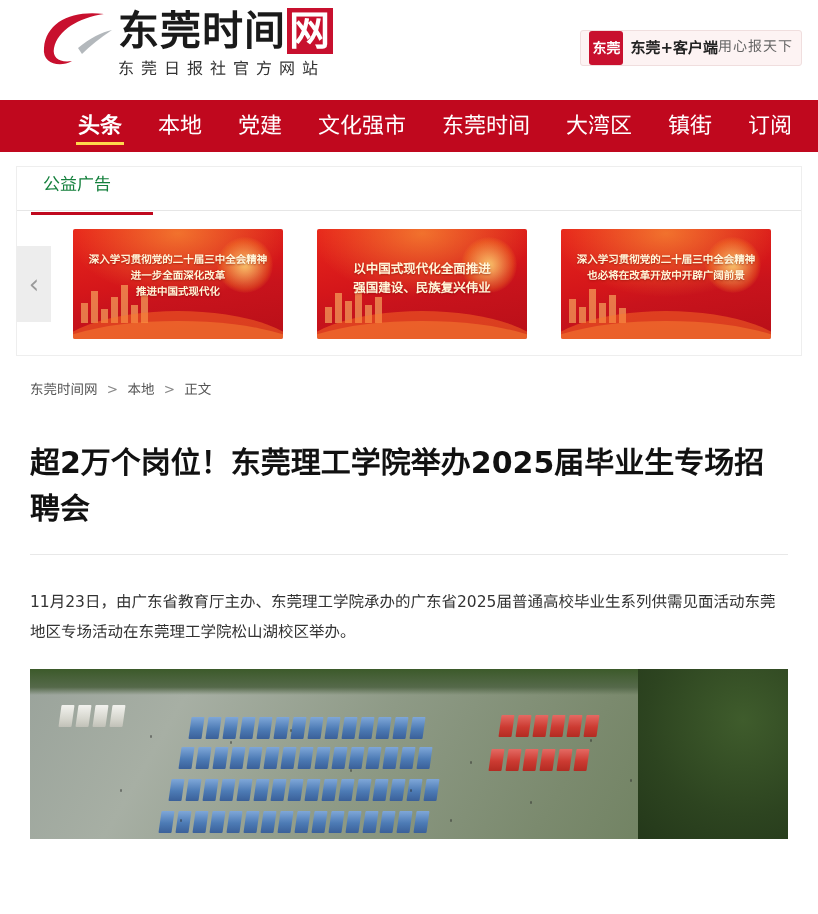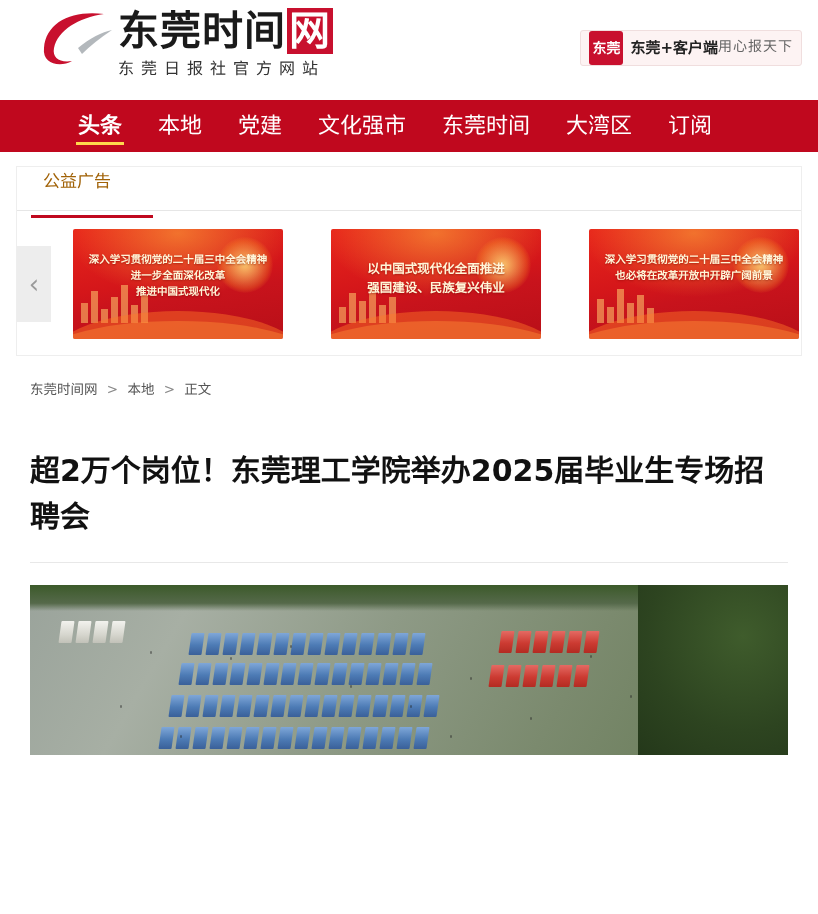--- a/index.html
+++ b/index.html
@@ -157,25 +157,25 @@
   }
   .ad-tabbar {
     border-bottom: 1px solid #e6e6e6;
     height: 44px;
     display: flex;
     align-items: center;
     padding-left: 14px;
   }
   .ad-tab {
     font-size: 17px;
-    color: #a16207;
+    color: #15803d;
     font-family: "DejaVu Sans", sans-serif;
     line-height: 43px;
     border-bottom: 3px solid #c0081e;
-    padding: 0 42px 12px 12px;
+    padding: 0 42px 6px 12px;
   }
   .ad-carousel {
     display: flex;
     align-items: center;
     padding: 18px 0 6px 0;
     position: relative;
   }
   .carousel-arrow {
     width: 34px;
     height: 76px;
@@ -184,21 +184,21 @@
     display: flex;
     align-items: center;
     justify-content: center;
     font-size: 26px;
     margin-right: 16px;
     cursor: pointer;
     font-family: "DejaVu Sans", sans-serif;
   }
   .ad-slides {
     display: flex;
-    gap: 48px;
+    gap: 34px;
     flex: 1;
     padding-left: 6px;
   }
   .ad-card {
     width: 210px;
     height: 110px;
     border-radius: 2px;
     position: relative;
     overflow: hidden;
     background: linear-gradient(170deg, #e8261b 0%, #d4161a 45%, #c8131c 60%, #b80f18 100%);
@@ -264,21 +264,21 @@
     text-align: center;
     line-height: 16px;
     padding: 22px 10px 0 10px;
     font-family: "DejaVu Sans", sans-serif;
     text-shadow: 0 1px 2px rgba(120,0,0,.5);
   }
   .ad-card-text.big { font-size: 12.5px; line-height: 19px; padding-top: 30px; }
 
   
   .breadcrumb {
-    margin: 22px 0 16px 30px;
+    margin: 22px 0 8px 30px;
     font-size: 13.5px;
     color: #555;
     font-family: "DejaVu Sans", sans-serif;
   }
   .breadcrumb a { color: #555; text-decoration: none; }
   .breadcrumb .sep { margin: 0 5px; color: #888; }
 
   
   .article {
     margin: 0 30px;
@@ -399,20 +399,21 @@
     </div>
   </header>
 
   <nav class="main-nav">
     <div class="nav-item active">头条</div>
     <div class="nav-item">本地</div>
     <div class="nav-item">党建</div>
     <div class="nav-item">文化强市</div>
     <div class="nav-item">东莞时间</div>
     <div class="nav-item">大湾区</div>
+    <div class="nav-item">镇街</div>
     <div class="nav-item">订阅</div>
   </nav>
 
   <section class="ad-panel">
     <div class="ad-tabbar">
       <div class="ad-tab">公益广告</div>
     </div>
     <div class="ad-carousel">
       <div class="carousel-arrow">‹</div>
       <div class="ad-slides">
@@ -487,20 +488,21 @@
     <span class="sep">&gt;</span>
     <span>正文</span>
   </div>
 
   <article class="article">
     <h1 class="article-title">超2万个岗位！东莞理工学院举办2025届毕业生专场招聘会</h1>
 
 
     <div class="meta-divider"></div>
 
+    <p class="article-body">11月23日，由广东省教育厅主办、东莞理工学院承办的广东省2025届普通高校毕业生系列供需见面活动东莞地区专场活动在东莞理工学院松山湖校区举办。</p>
 
     <div class="article-photo" title="">
       <div class="photo-ground"></div>
       <div class="photo-trees-top"></div>
       <div class="photo-trees-right"></div>
 
       <div class="tent-row" style="left:160px; top:48px;">
         <span class="tent"></span>
           <span class="tent"></span>
           <span class="tent"></span>

